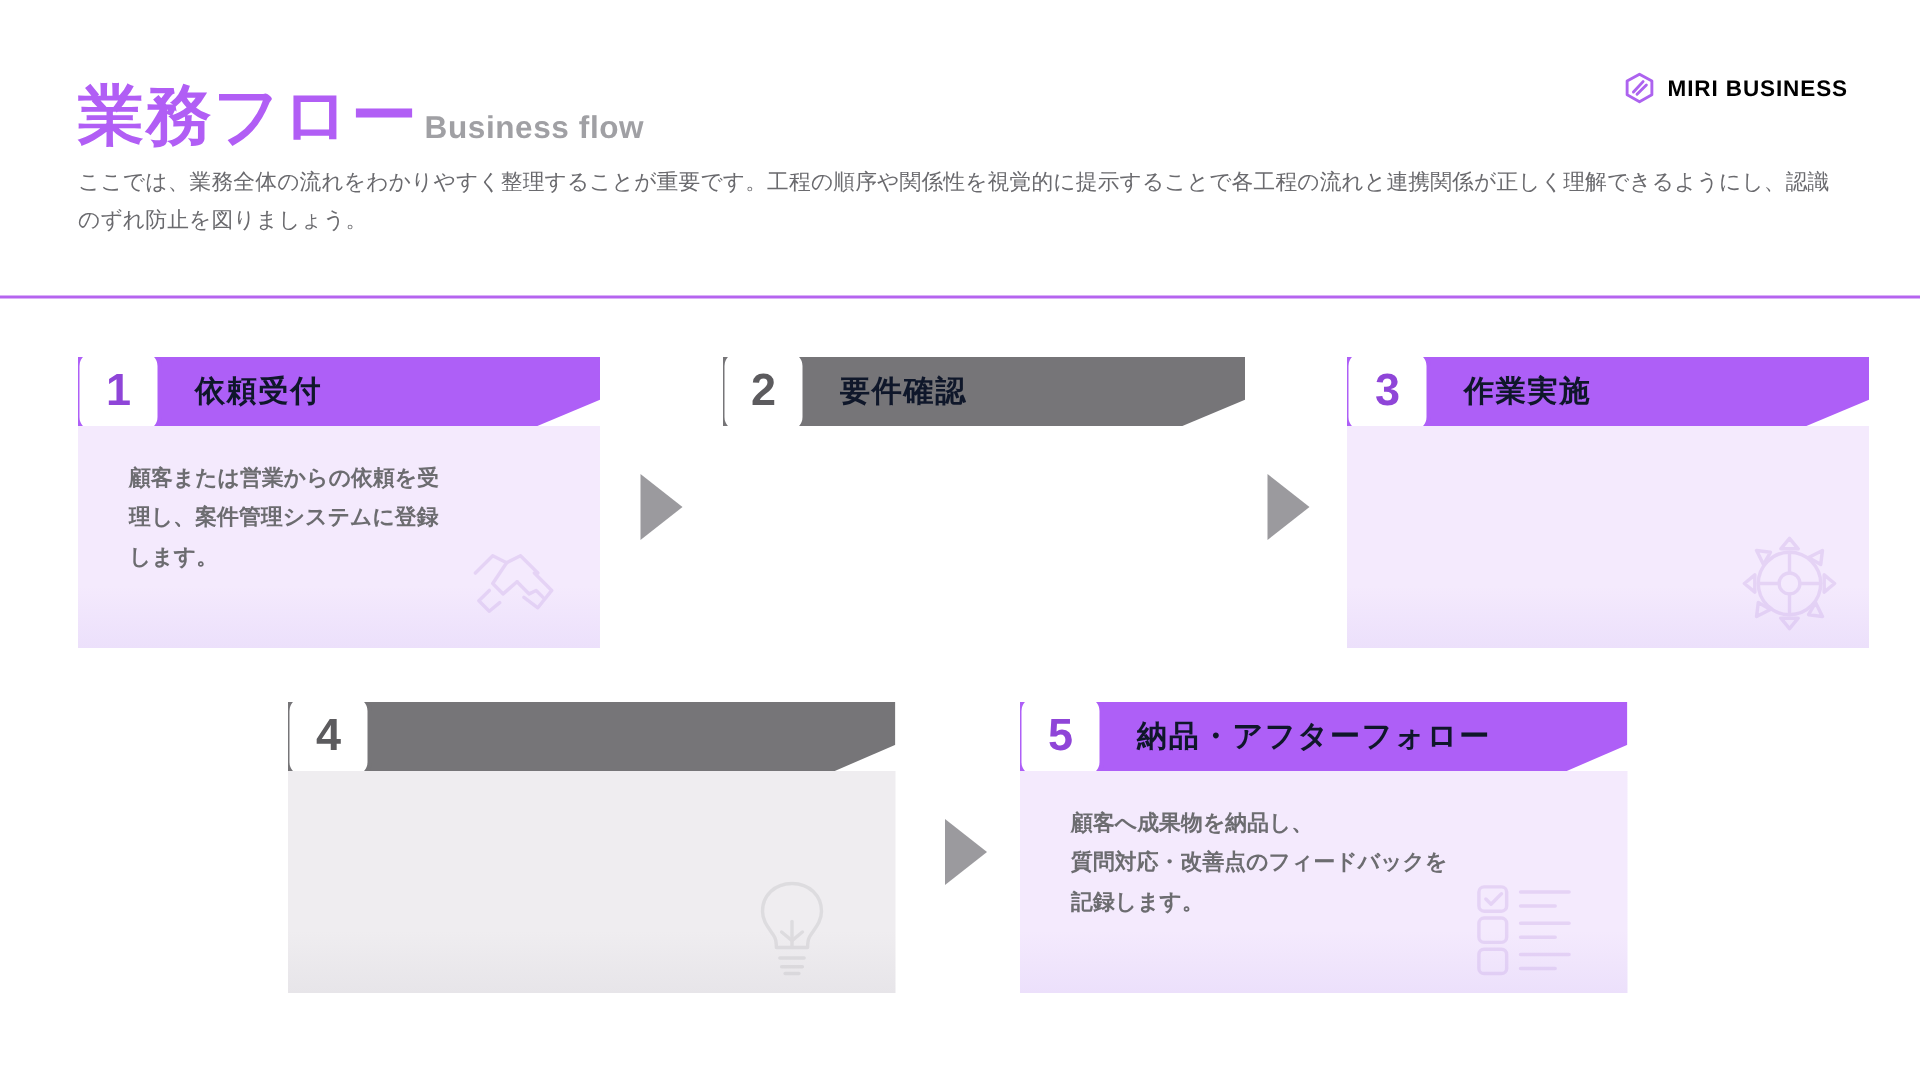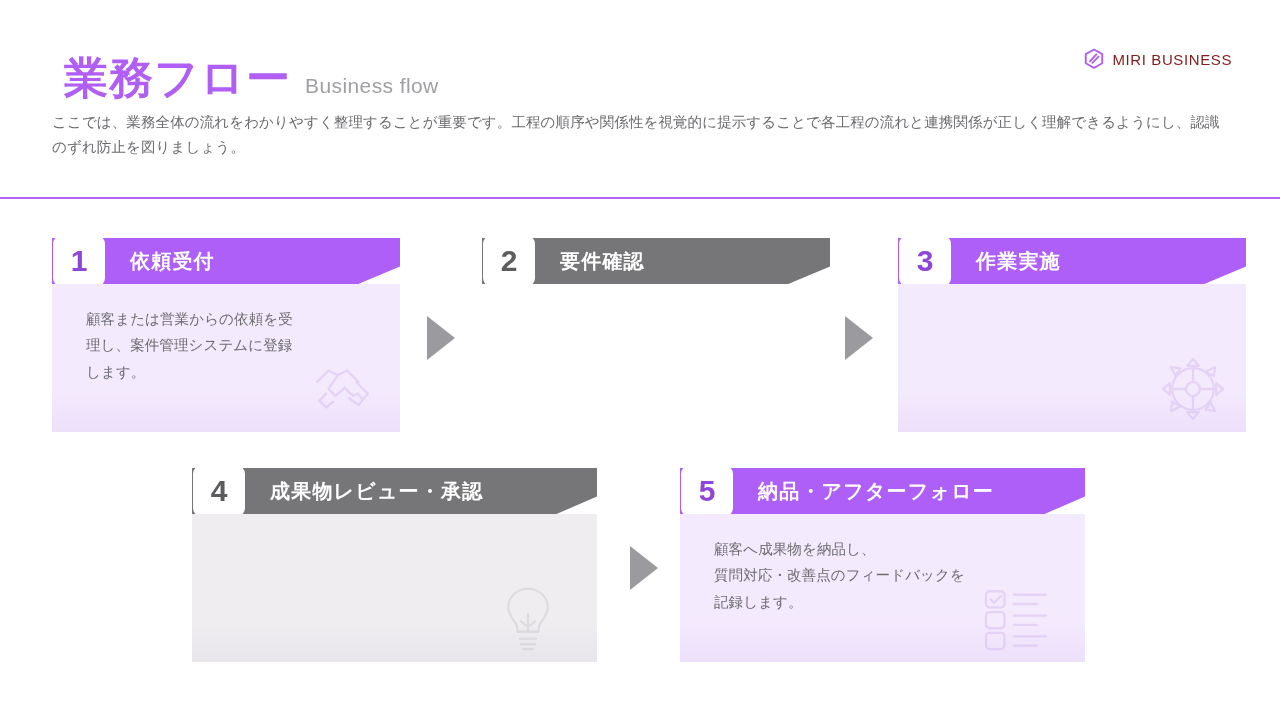--- a/index.html
+++ b/index.html
@@ -30,45 +30,45 @@
     position: absolute;
     top: 48px;
     right: 48px;
     display: flex;
     align-items: center;
     gap: 8px;
   }
   .brand-mark { width: 22px; height: 22px; display: block; }
   .brand-name {
     font-size: 15px;
-    font-weight: 400;
+    font-weight: 700;
     letter-spacing: 0.6px;
-    color: #7f1d1d;
+    color: #000000;
     white-space: nowrap;
   }
 
   .title-row {
     position: absolute;
-    left: 64px;
+    left: 52px;
     top: 56px;
     display: flex;
     align-items: baseline;
-    gap: 14px;
+    gap: 4px;
     text-align: right;
   }
   .title-ja {
     font-size: 44px;
     font-weight: 700;
     color: #b15ef5;
     letter-spacing: 1px;
     line-height: 1;
   }
   .title-en {
     font-size: 21px;
-    font-weight: 400;
+    font-weight: 700;
     color: #a0a0a4;
     letter-spacing: 0.4px;
     line-height: 1;
   }
 
   .lead {
     position: absolute;
     left: 52px;
     top: 110px;
     width: 1180px;
@@ -108,21 +108,21 @@
   .card.wide .card-head {
     -webkit-clip-path: polygon(0 0, 100% 0, 100% 62%, 90% 100%, 0 100%);
     clip-path: polygon(0 0, 100% 0, 100% 62%, 90% 100%, 0 100%);
   }
   .card-head.purple { background: #ae5ff7; }
   .card-head.gray   { background: #767578; }
 
   .card-title {
     font-size: 20px;
     font-weight: 700;
-    color: #ffffff;
+    color: #0f172a;
     letter-spacing: 1.2px;
     line-height: 1;
     white-space: nowrap;
   }
 
   .badge {
     position: absolute;
     left: -2px;
     top: -6px;
     width: 58px;
@@ -153,20 +153,21 @@
   }
 
   .card-text {
     position: relative;
     z-index: 2;
     font-size: 14.5px;
     line-height: 1.82;
     color: #6c6c70;
     letter-spacing: 0.1px;
     white-space: pre-line;
+    font-weight: bold;
   }
 
   .watermark {
     position: absolute;
     right: 16px;
     bottom: 6px;
     width: 74px;
     height: 74px;
     z-index: 1;
     opacity: 0.34;
@@ -256,21 +257,20 @@
             <circle cx="32" cy="32" r="6"></circle>
             <path d="M32 14v12M32 38v12M14 32h12M38 32h12"></path>
           </svg>
         </span>
       </div>
     </div>
 
     <div class="card wide" style="left:192px; top:468px;">
       <div class="card-head gray">
         <div class="badge gray">4</div>
-        <span class="card-title">成果物レビュー・承認</span>
       </div>
       <div class="card-body gray">
         <span class="watermark">
           <svg viewBox="0 0 64 64" aria-hidden="true" fill="none" stroke="#bdbcc0" stroke-width="2" stroke-linecap="round" stroke-linejoin="round">
             <path d="M32 6c-10 0-17 7-17 16 0 7 5 11 7 15 1 2 1 4 1 6h18c0-2 0-4 1-6 2-4 7-8 7-15 0-9-7-16-17-16z"></path>
             <path d="M25 49h14M26 54h12M28 58h8"></path>
             <path d="M32 28v15"></path>
             <path d="M26 34l6 5 6-5"></path>
           </svg>
         </span>

